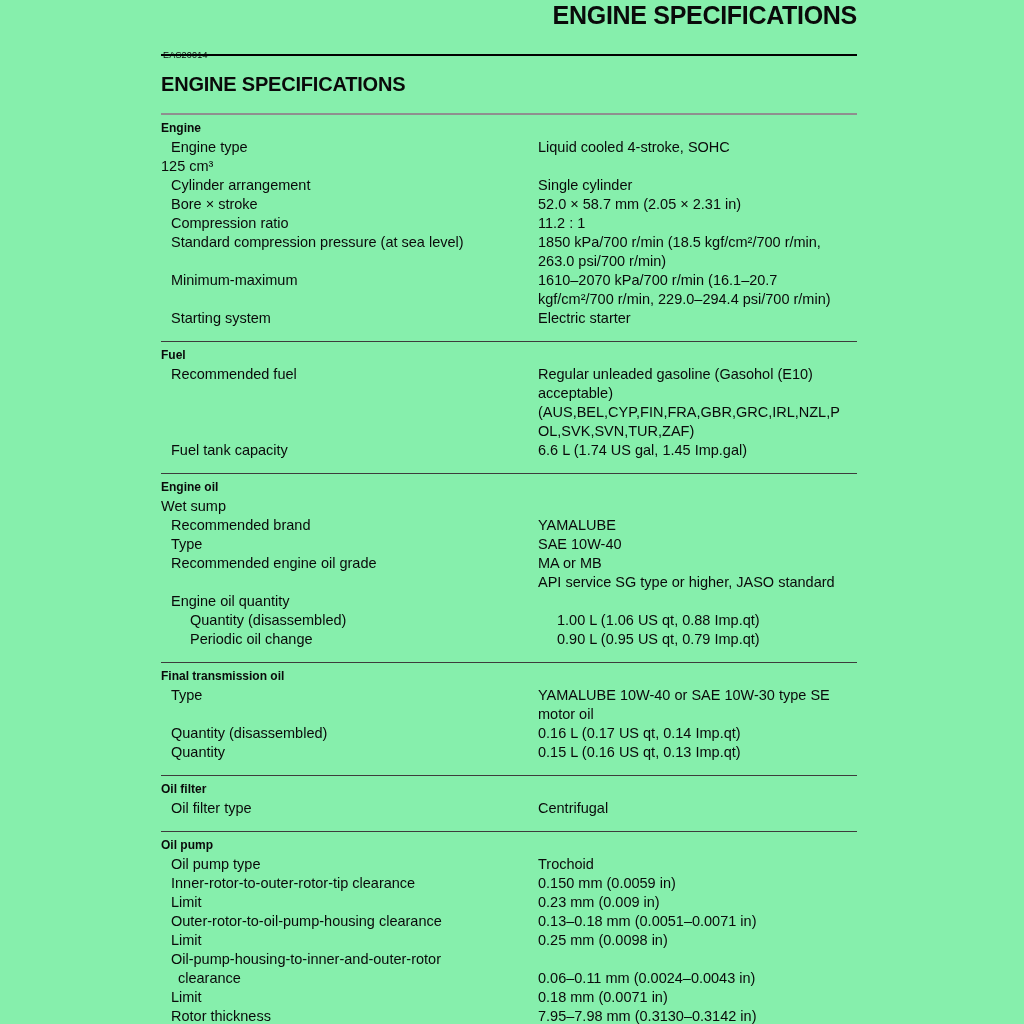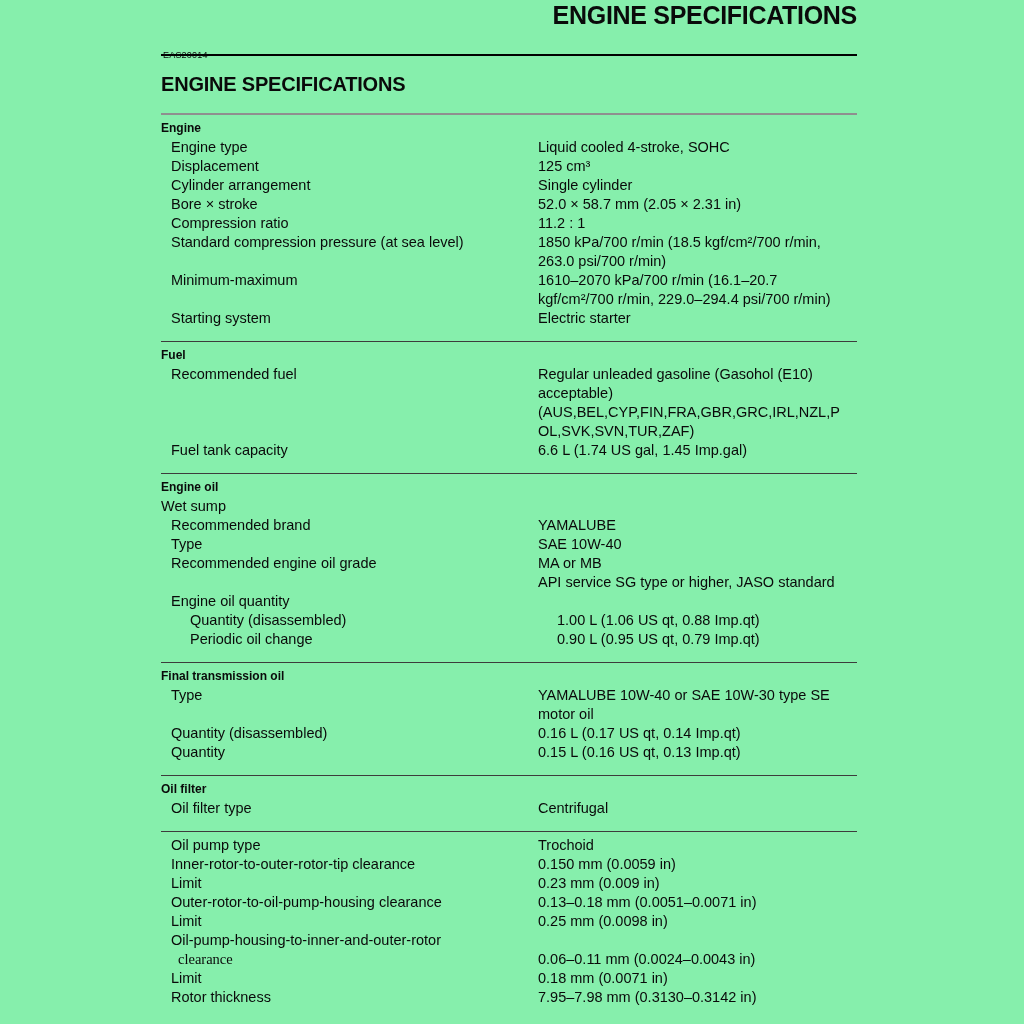--- a/index.html
+++ b/index.html
@@ -96,21 +96,21 @@
     width: 367px;
     flex: none;
   }
   .spec-label .line,
   .spec-value .line {
     line-height: 19px;
     white-space: nowrap;
   }
   .spec-label.ind1 { padding-left: 10px; }
   .spec-label.ind2 { padding-left: 29px; }
-  .spec-label .wrap2 { padding-left: 7px; font-family: Liberation Serif, serif; }
+  .spec-label .wrap2 { padding-left: 7px; }
   .spec-value { flex: 1; }
 </style>
 </head>
 <body>
 
 <div class="page">
   <div class="content">
     <div class="running-header">ENGINE SPECIFICATIONS</div>
     <div class="rule-black"></div>
     <div class="section-code">EAS20014</div>
@@ -124,23 +124,20 @@
   <div class="spec-row">
     <div class="spec-label ind1">
                 <div class="line">Engine type</div>
               </div>
     <div class="spec-value">
                 <div class="line">Liquid cooled 4-stroke, SOHC</div>
               </div>
   </div>
 
   <div class="spec-row">
-    <div class="spec-label ind1">
-                <div class="line">Displacement</div>
-              </div>
     <div class="spec-value">
                 <div class="line">125 cm³</div>
               </div>
   </div>
 
   <div class="spec-row">
     <div class="spec-label ind1">
                 <div class="line">Cylinder arrangement</div>
               </div>
     <div class="spec-value">
@@ -333,20 +330,21 @@
               </div>
     <div class="spec-value">
                 <div class="line">Centrifugal</div>
               </div>
   </div>
 </div>
   </section>
 
   <section class="spec-section">
     <div class="section-divider"></div>
+    <h2 class="section-title">Oil pump</h2>
     <div class="rows">
   <div class="spec-row">
     <div class="spec-label ind1">
                 <div class="line">Oil pump type</div>
               </div>
     <div class="spec-value">
                 <div class="line">Trochoid</div>
               </div>
   </div>
 

